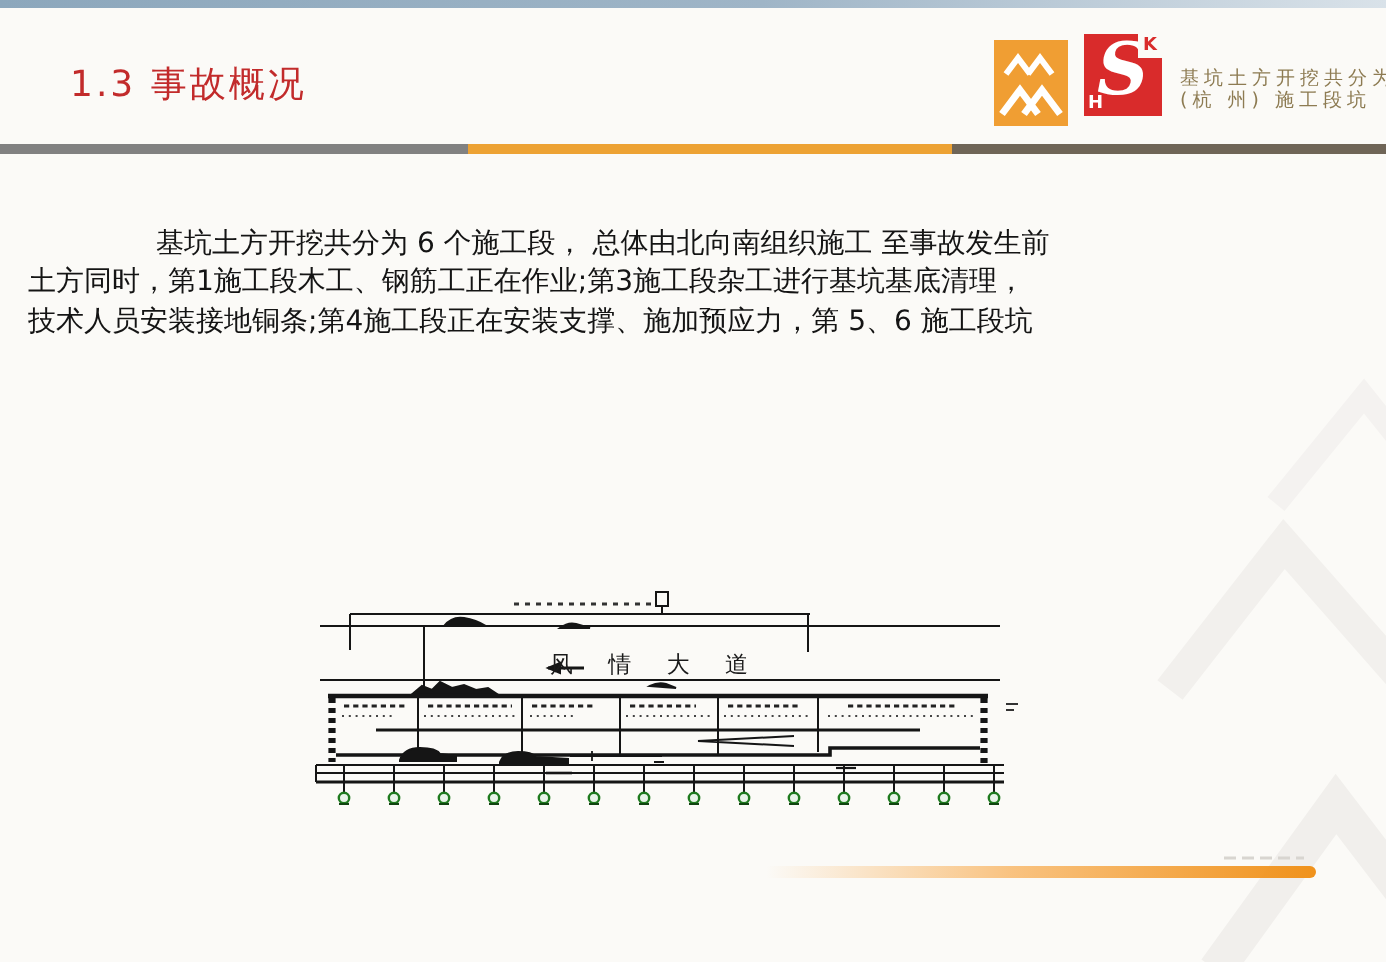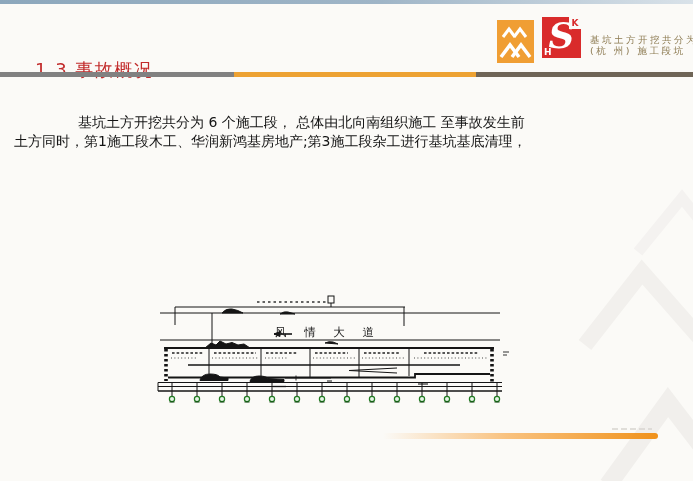--- a/index.html
+++ b/index.html
@@ -7,21 +7,21 @@
     position:relative;width:693px;height:481px;overflow:hidden;
     background:#fbfaf7;
     font-family:"DejaVu Sans",sans-serif;
   }
   .top-strip{
     position:absolute;left:0;top:0;width:693px;height:4px;
     background:linear-gradient(90deg,#8ca7bc 0%,#9fb5c7 55%,#d9e2e9 100%);
   }
   .page-title{
     position:absolute;left:35px;top:30px;
-    font-size:18px;color:#c22b2b;letter-spacing:1.5px;font-weight:500;margin-top:28px;
+    font-size:18px;color:#c22b2b;letter-spacing:1.5px;font-weight:500;
   }
   
   .logo{position:absolute;left:497px;top:17px;width:192px;height:48px;}
   .logo-tile-orange{position:absolute;left:0;top:3px;width:37px;height:43px;background:#f09e33;}
   .logo-tile-red{position:absolute;left:45px;top:0;width:39px;height:41px;background:#d92b2b;}
   .logo-k-notch{
     position:absolute;right:0;top:0;width:12px;height:12px;background:#fbfaf7;
     color:#d92b2b;font-size:9px;font-weight:bold;text-align:center;line-height:12px;
   }
   .logo-s{
@@ -96,21 +96,22 @@
   </div>
 
   <div class="divider">
     <div class="seg-gray"></div>
     <div class="seg-orange"></div>
     <div class="seg-taupe"></div>
   </div>
 
   <div class="body-text">
     <div class="line first">基坑土方开挖共分为 6 个施工段， 总体由北向南组织施工 至事故发生前</div>
-    <div class="line">土方同时，第1施工段木工、华润新鸿基房地产;第3施工段杂工进行基坑基底清理，</div>
+    <div class="line">土方同时，第1施工段木工、钢筋工正在作业;第3施工段杂工进行基坑基底清理，</div>
+    <div class="line">技术人员安装接地铜条;第4施工段正在安装支撑、施加预应力，第 5、6 施工段坑</div>
   </div>
 
   <svg class="diagram" width="365" height="126" viewBox="0 0 365 126">
     <g stroke="#151515" fill="none" stroke-width="1">
 
       <line x1="109" y1="19" x2="178" y2="19" stroke-width="1.4" stroke-dasharray="2.5 3" stroke="#333"></line>
       <rect x="180" y="13" width="6" height="7" stroke-width="1"></rect>
       <line x1="183" y1="20" x2="183" y2="24"></line>
 
       <line x1="27" y1="24" x2="257" y2="24"></line>

